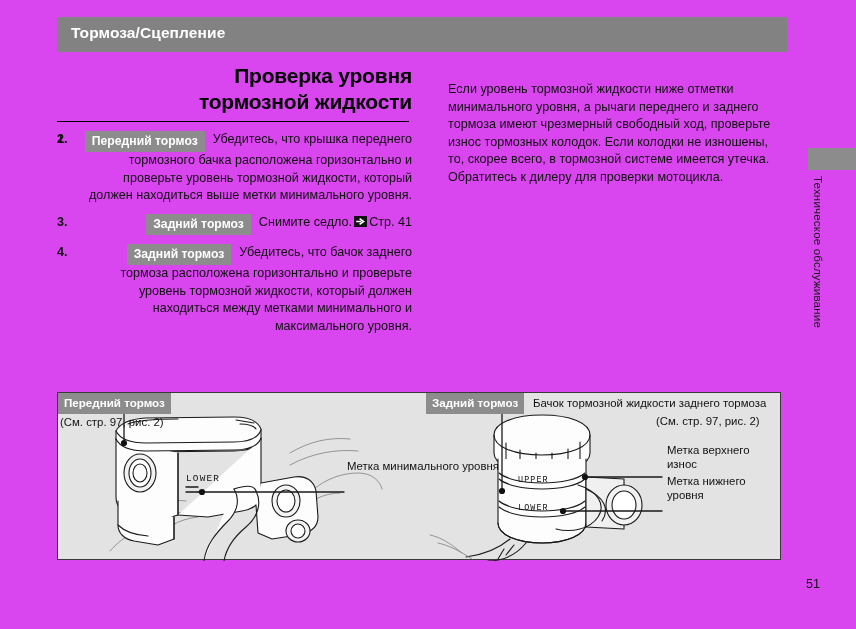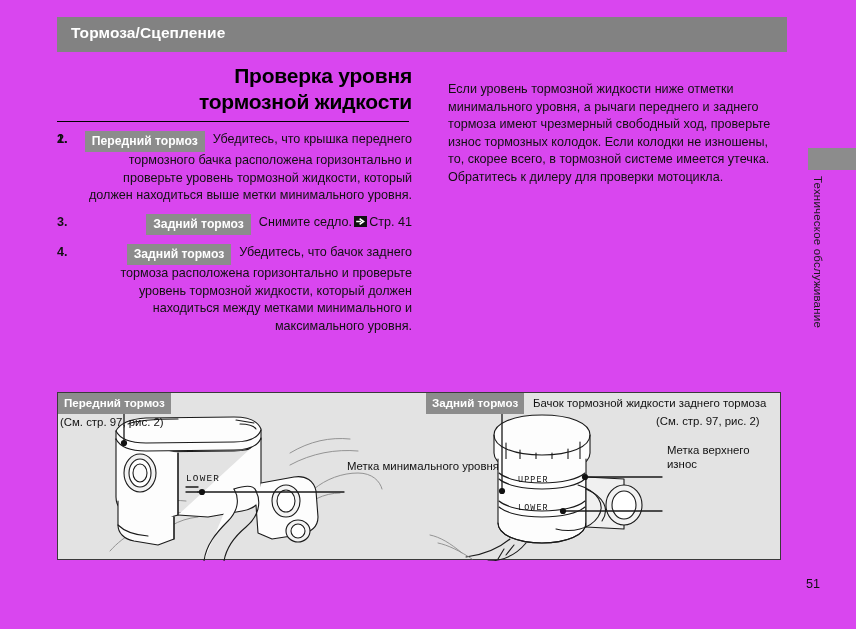--- a/index.html
+++ b/index.html
@@ -332,17 +332,18 @@
 
     <div class="fig-badge fig-badge-front">Передний тормоз</div>
     <div class="fig-cap cap-front-sub">(См. стр. 97, рис. 2)</div>
 
     <div class="fig-badge fig-badge-rear">Задний тормоз</div>
     <div class="fig-cap cap-rear-title">Бачок тормозной жидкости заднего тормоза</div>
     <div class="fig-cap cap-rear-sub">(См. стр. 97, рис. 2)</div>
 
     <div class="fig-cap cap-min-label">Метка минимального уровня</div>
     <div class="fig-cap cap-upper-label">Метка верхнего износ</div>
+    <div class="fig-cap cap-lower-label">Метка нижнего уровня</div>
   </div>
 
   <div class="page-number">51</div>
 
 </div>
 
 </body></html>

